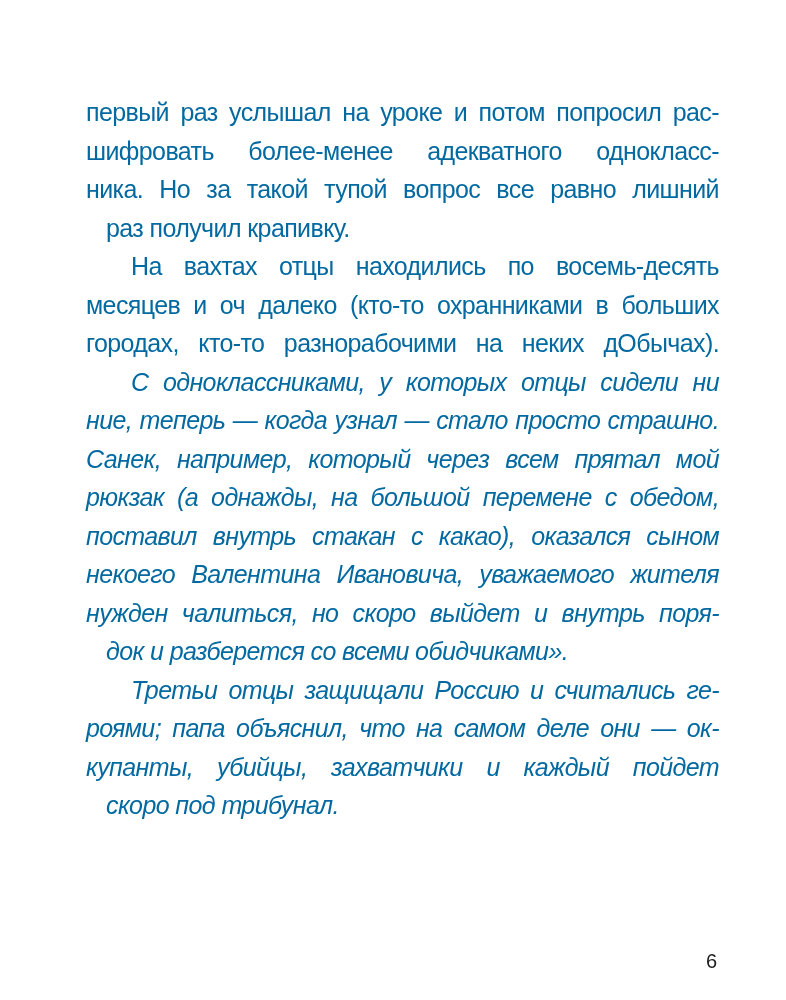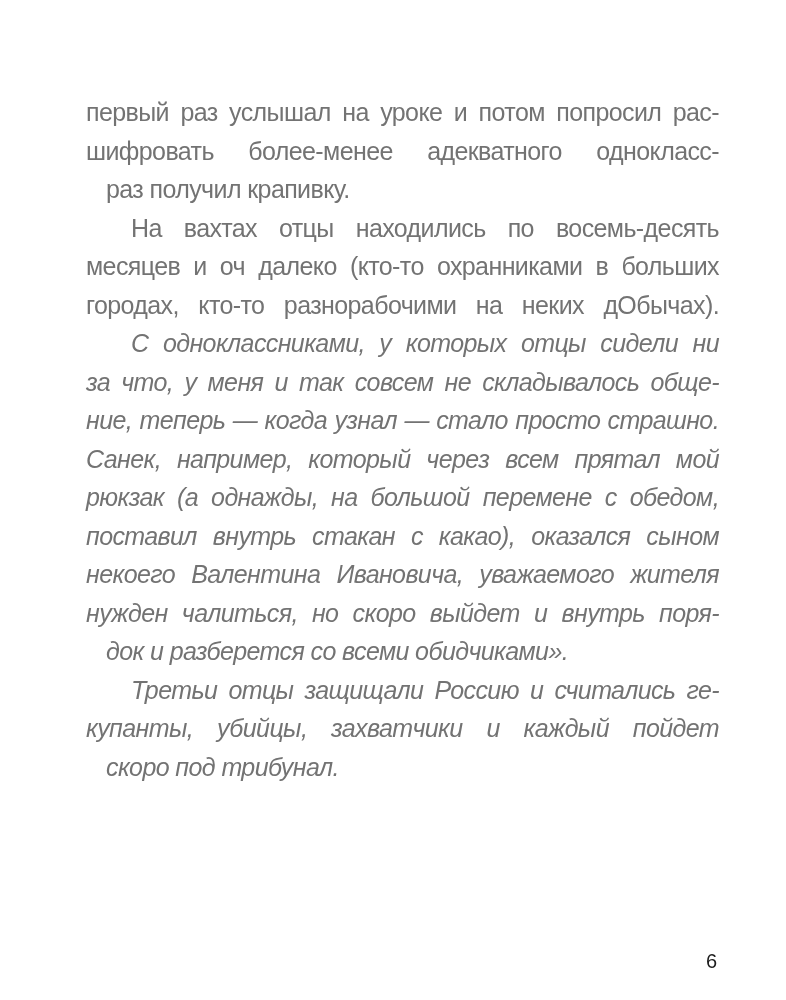--- a/index.html
+++ b/index.html
@@ -3,57 +3,58 @@
 <meta charset="utf-8">
 <style>
   html, body { margin: 0; padding: 0; }
   body {
     width: 786px; height: 1000px; background: #ffffff;
     position: relative; overflow: hidden;
   }
   .page {
     position: absolute; left: 86px; top: 93px; width: 633px;
     font-family: "Liberation Sans Narrow", "Liberation Sans", sans-serif;
-    font-size: 25px; line-height: 38.5px; color: #737373;
+    font-size: 25px; line-height: 38.5px; color: #0369a1;
     letter-spacing: -0.6px;
   }
   .para { margin: 0; text-indent: 45px; }
   .para.first { text-indent: 0; }
   .line { display: block; text-align: justify; text-align-last: justify; white-space: nowrap; }
   .line.last { text-align-last: left; margin-left: 20px; }
   .pnum {
     position: absolute; left: 706px; top: 950px;
     font-family: "Liberation Sans", sans-serif; font-size: 20px; color: #1c1c1c;
   }
 </style>
 </head>
 <body>
 
 <div class="page">
   <p class="para first" style="text-indent: 0px;">
     <span class="line">первый раз услышал на уроке и потом попросил рас-</span>
     <span class="line">шифровать более-менее адекватного однокласс-</span>
+    <span class="line">ника. Но за такой тупой вопрос все равно лишний</span>
     <span class="line last">раз получил крапивку.</span>
   </p>
   <p class="para" style="text-indent: 0px;">
     <span class="line" style="padding-left: 45px;">На вахтах отцы находились по восемь-десять</span>
     <span class="line">месяцев и оч далеко (кто-то охранниками в больших</span>
     <span class="line">городах, кто-то разнорабочими на неких дОбычах).</span>
   </p>
   <p class="para" style="text-indent: 0px; font-style: italic;">
     <span class="line" style="padding-left: 45px;">С одноклассниками, у которых отцы сидели ни</span>
-    <span class="line">за что, у меня и так совсем не складывалось обще-</span>
     <span class="line">ние, теперь — когда узнал — стало просто страшно.</span>
     <span class="line">Санек, например, который через всем прятал мой</span>
     <span class="line">рюкзак (а однажды, на большой перемене с обедом,</span>
     <span class="line">поставил внутрь стакан с какао), оказался сыном</span>
     <span class="line">некоего Валентина Ивановича, уважаемого жителя</span>
     <span class="line">нужден чалиться, но скоро выйдет и внутрь поря-</span>
     <span class="line last">док и разберется со всеми обидчиками».</span>
   </p>
   <p class="para" style="text-indent: 0px; font-style: italic;">
     <span class="line" style="padding-left: 45px;">Третьи отцы защищали Россию и считались ге-</span>
+    <span class="line">роями; папа объяснил, что на самом деле они — ок-</span>
     <span class="line">купанты, убийцы, захватчики и каждый пойдет</span>
     <span class="line last">скоро под трибунал.</span>
   </p>
 </div>
 
 <div class="pnum">6</div>
 
 </body></html>

